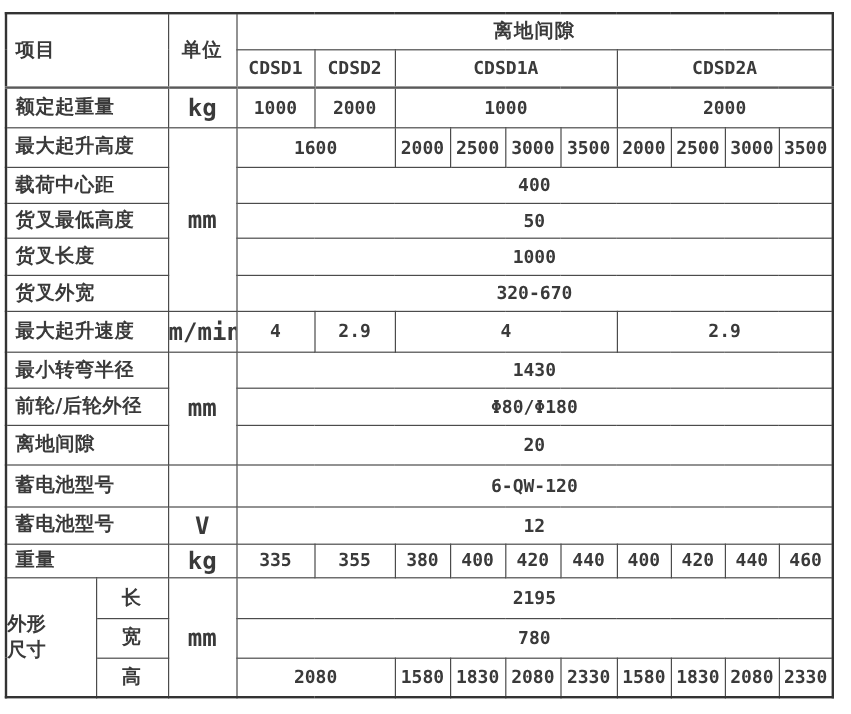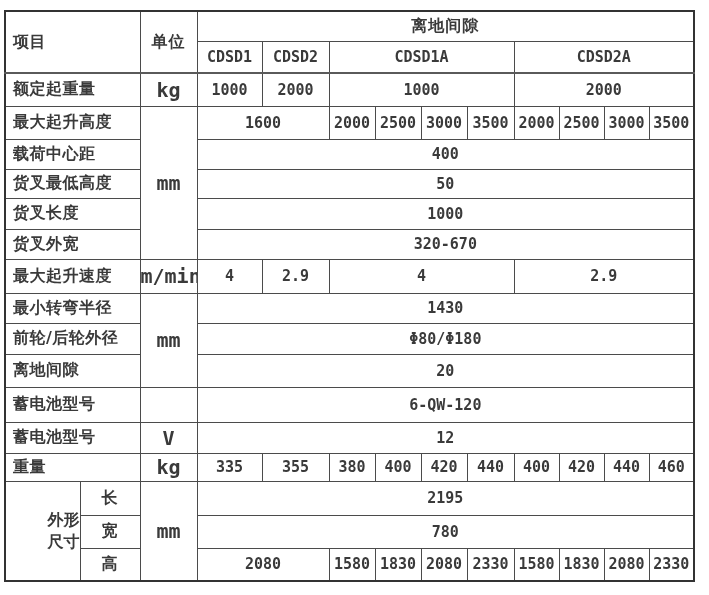--- a/index.html
+++ b/index.html
@@ -36,21 +36,21 @@
     font-family:"DejaVu Sans","Liberation Sans",sans-serif;
     font-size:16px;
     letter-spacing:1px;
   }
   td.thickb{border-bottom:2px solid #5a5a5a;}
   td.dimlbl{
     font-family:"DejaVu Sans","Liberation Sans",sans-serif;
     font-size:16px;
     white-space:pre-line;
     line-height:1.35;
-    text-align:right;
+    text-align:left;
   }
   td.unitcell{font-size:20px;}
 </style>
 </head>
 <body>
 
 <table class="spec">
   <colgroup>
     <col style="width:75px">
       <col style="width:60px">

